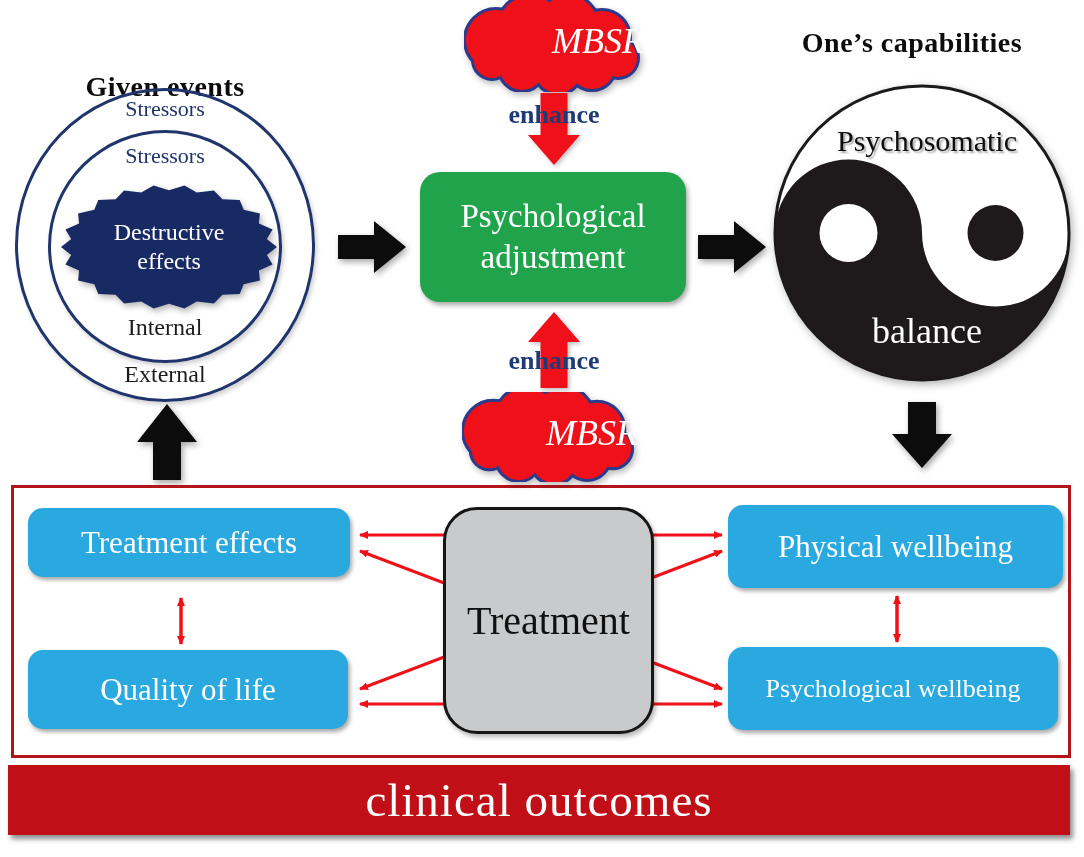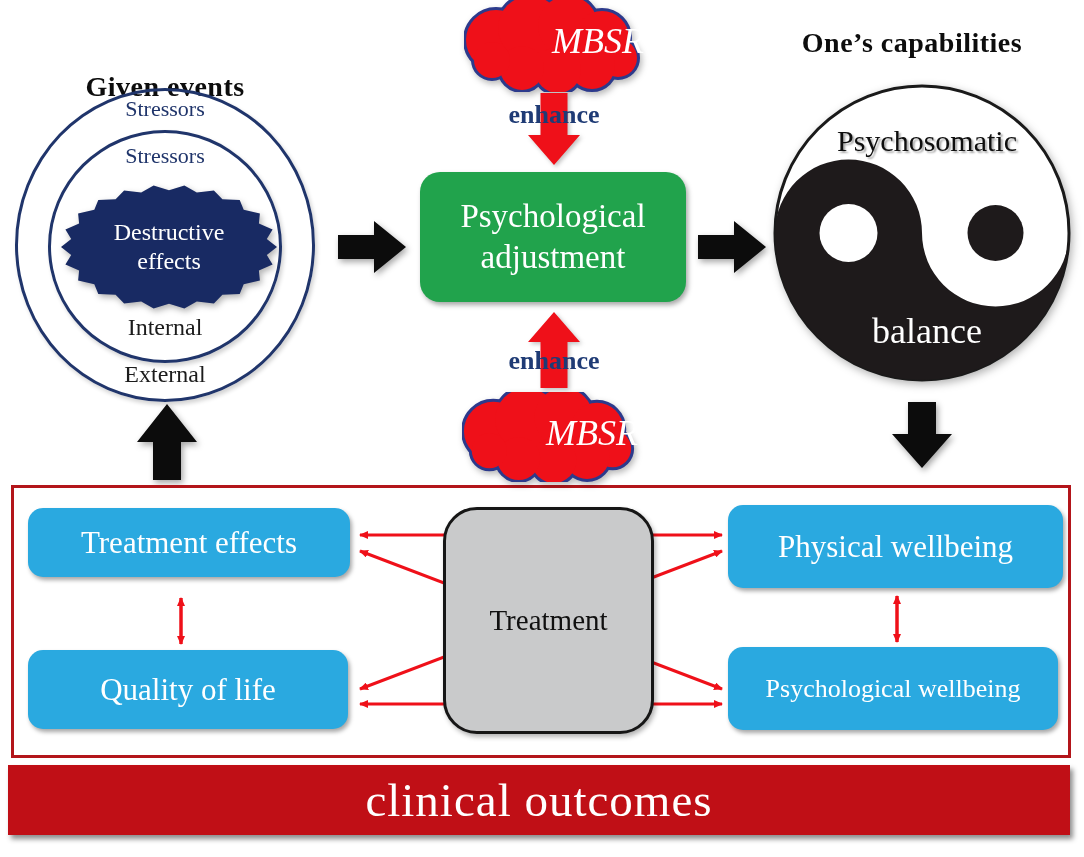--- a/index.html
+++ b/index.html
@@ -31,21 +31,21 @@
   .yy-label{position:absolute;text-align:center;font-weight:400;}
   
   .section{position:absolute;left:11px;top:485px;width:1054px;height:267px;border:3px solid var(--section-border,#b3151a);background:#fff;}
   .blue-box{
     position:absolute;border-radius:15px;background:var(--blue,#2aa9e0);color:#fff;
     font-size:31px;box-shadow:2px 3px 4px rgba(0,0,0,.35);z-index:4;
   }
   .gray-box{
     position:absolute;left:443px;top:507px;width:205px;height:221px;border-radius:34px;
     background:var(--gray,#c9cacb);border:3px solid #161616;color:#101010;
-    font-size:29px;line-height:1.3;box-shadow:2px 3px 5px rgba(0,0,0,.3);z-index:5;
+    font-size:40px;line-height:1.3;box-shadow:2px 3px 5px rgba(0,0,0,.3);z-index:5;
   }
   .connectors{position:absolute;left:0;top:0;width:1084px;height:857px;z-index:3;pointer-events:none;}
   .banner{
     position:absolute;left:8px;top:765px;width:1062px;height:70px;background:var(--banner-red,#c00f16);
     color:#fff;font-size:47px;box-shadow:3px 4px 5px rgba(0,0,0,.45);letter-spacing:1px;
   }
 </style>
 </head>
 <body>
 

